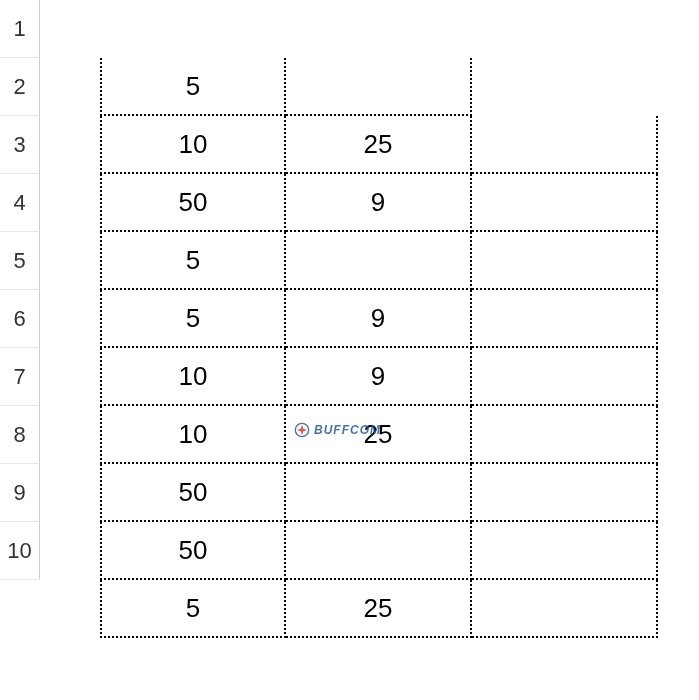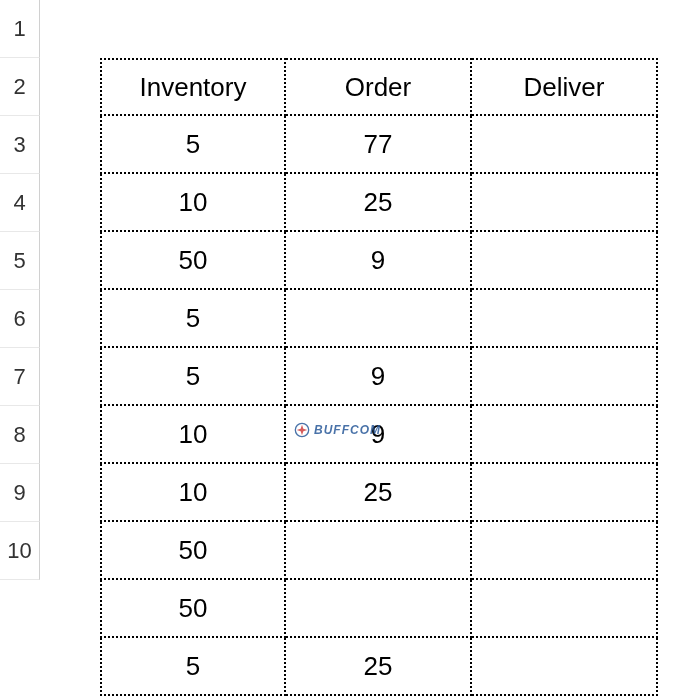--- a/index.html
+++ b/index.html
@@ -112,31 +112,24 @@
 
   <div class="grid">
 
     <div class="grid-row">
       <div class="cell cell-a"></div>
       <div class="cell"></div>
       <div class="cell"></div>
       <div class="cell"></div>
     </div>
 
-    <div class="grid-row">
-      <div class="cell cell-a"></div>
-      <div class="cell header-cell dotted-top dotted-bottom dotted-left dotted-right">Inventory</div>
-      <div class="cell header-cell dotted-top dotted-bottom dotted-right">Order</div>
-      <div class="cell header-cell dotted-top dotted-bottom dotted-right">Deliver</div>
-    </div>
-
-    <div class="grid-row">
-      <div class="cell cell-a"></div>
-      <div class="cell dotted-bottom dotted-left dotted-right">5</div>
-      <div class="cell dotted-bottom dotted-right">77</div>
+
+    <div class="grid-row">
+      <div class="cell cell-a"></div>
+      <div class="cell dotted-bottom dotted-left dotted-right">5</div>
       <div class="cell dotted-bottom dotted-right"></div>
     </div>
 
     <div class="grid-row">
       <div class="cell cell-a"></div>
       <div class="cell dotted-bottom dotted-left dotted-right">10</div>
       <div class="cell dotted-bottom dotted-right">25</div>
       <div class="cell dotted-bottom dotted-right"></div>
     </div>
 

